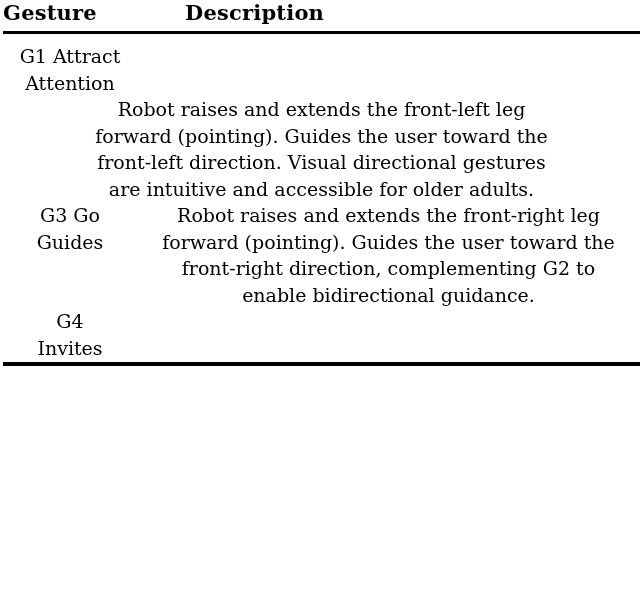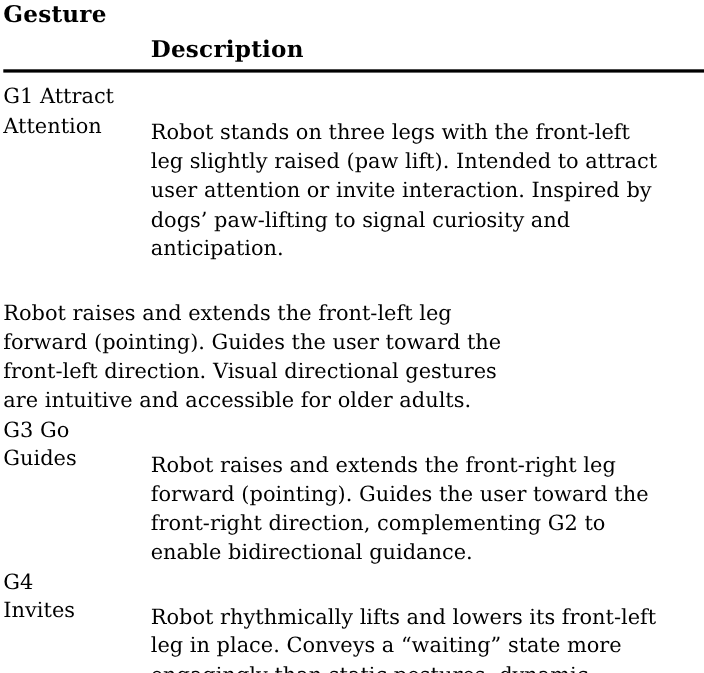--- a/index.html
+++ b/index.html
@@ -17,35 +17,36 @@
   .paper-table {
     width: 640px;
     box-sizing: border-box;
     padding-left: 3px;
     padding-top: 1px;
   }
   .thead {
     display: flex;
     border-bottom: 3px solid #000000;
     padding-bottom: 6px;
+    gap: 48px;
   }
   .th {
     font-weight: bold;
     font-size: 21px;
     line-height: 24px;
     letter-spacing: 0.2px;
   }
   .col1 { width: 134px; flex: 0 0 134px; }
-  .col2 { flex: 1 1 auto; margin-top: 32px; }
+  .col2 { flex: 1 1 auto; }
   .tbody {
     padding-top: 9px;
     border-bottom: 4px solid #000000;
     padding-bottom: 1px;
   }
-  .row { display: flex; }
+  .row { display: flex; text-align: center; }
   .cell {
     font-size: 19px;
     line-height: 26.5px;
     white-space: pre;          
     vertical-align: top;
   }
 </style>
 </head>
 <body>
 
@@ -54,25 +55,20 @@
   <div class="thead">
     <div class="th col1">Gesture</div>
     <div class="th col2">Description</div>
   </div>
 
   <div class="tbody">
 
     <div class="row">
       <div class="cell col1">G1 Attract
 Attention</div>
-      <div class="cell col2">Robot stands on three legs with the front-left
-leg slightly raised (paw lift). Intended to attract
-user attention or invite interaction. Inspired by
-dogs’ paw-lifting to signal curiosity and
-anticipation.</div>
     </div>
 
     <div class="row">
       <div class="cell col2">Robot raises and extends the front-left leg
 forward (pointing). Guides the user toward the
 front-left direction. Visual directional gestures
 are intuitive and accessible for older adults.</div>
     </div>
 
     <div class="row">
@@ -80,21 +76,17 @@
 Guides</div>
       <div class="cell col2">Robot raises and extends the front-right leg
 forward (pointing). Guides the user toward the
 front-right direction, complementing G2 to
 enable bidirectional guidance.</div>
     </div>
 
     <div class="row">
       <div class="cell col1">G4
 Invites</div>
-      <div class="cell col2">Robot rhythmically lifts and lowers its front-left
-leg in place. Conveys a “waiting” state more
-engagingly than static postures; dynamic
-motion sustains user focus.</div>
     </div>
 
 
   </div>
 </div>
 
 </body></html>

